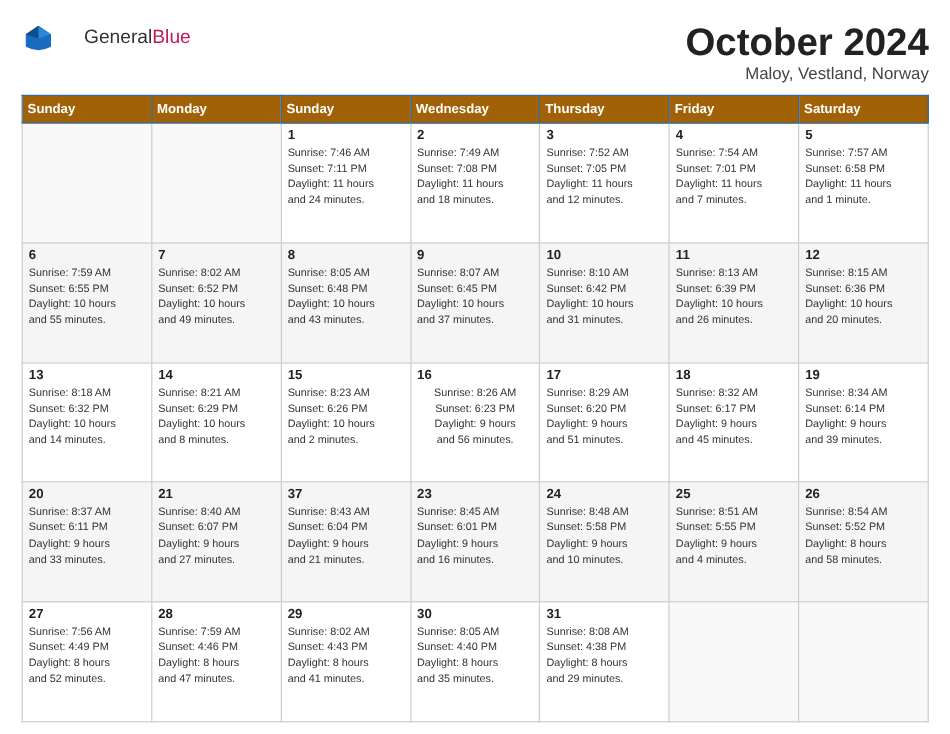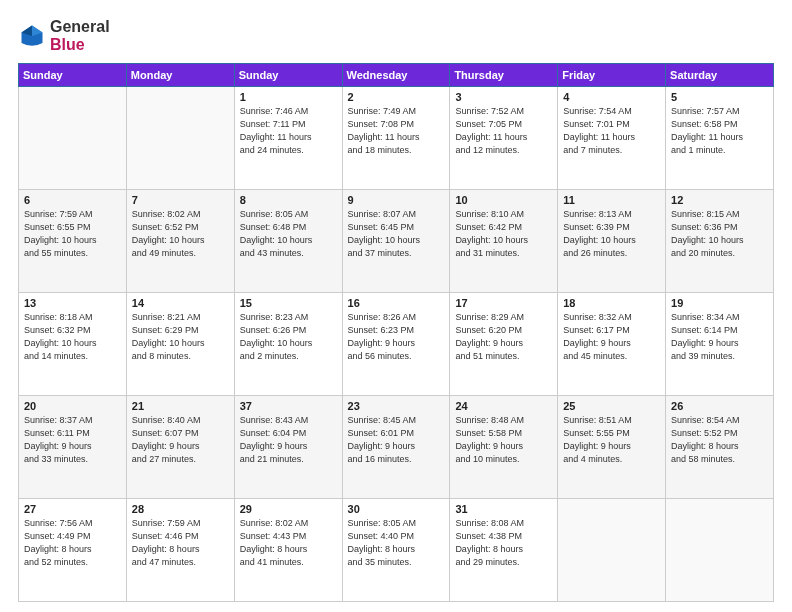--- a/index.html
+++ b/index.html
@@ -23,24 +23,25 @@
       align-items: flex-start;
       margin-bottom: 10px;
     }
     .logo {
       display: flex;
       align-items: center;
       gap: 4px;
     }
     .logo-text {
       display: flex;
-      flex-direction: column;
+      flex-direction: row;
       font-size: 16px;
-      font-weight: bold;
+      font-weight: normal;
       line-height: 1.1;
+      margin-left: 20px;
     }
     .logo-text .general { color: #333; }
     .logo-text .blue { color: #be185d; }
     .logo-icon {
       width: 28px;
       height: 28px;
     }
     .title-block {
       text-align: right;
     }
@@ -56,21 +57,21 @@
       color: #444;
     }
     .calendar {
       flex: 1;
       border: 1px solid #bbb;
       border-collapse: collapse;
       width: 100%;
       table-layout: fixed;
     }
     .calendar th {
-      background: #6d28d9;
+      background: #a16207;
       color: #fff;
       font-size: 11px;
       font-weight: bold;
       padding: 5px 4px;
       text-align: left;
       border: 1px solid #2e6da4;
     }
     .calendar td {
       vertical-align: top;
       border: 1px solid #ccc;
@@ -106,20 +107,24 @@
     <div class="logo">
       <svg class="logo-icon" viewBox="0 0 40 40">
         <path d="M20 5 L35 15 L35 30 Q20 38 5 30 L5 15 Z" fill="#1a6abf"></path>
         <path d="M20 5 L35 15 L20 20 Z" fill="#2e86d4"></path>
         <path d="M5 15 L20 20 L20 5 Z" fill="#0d4f8c"></path>
       </svg>
       <div class="logo-text">
         <span class="general">General</span>
         <span class="blue">Blue</span>
       </div>
+    </div>
+    <div class="title-block">
+      <h1>October 2024</h1>
+      <h2>Maloy, Vestland, Norway</h2>
     </div>
   </div>
 
   <table class="calendar">
     <thead>
       <tr>
         <th>Sunday</th>
         <th>Monday</th>
         <th>Sunday</th>
         <th>Wednesday</th>
@@ -236,21 +241,21 @@
           </td>
           <td>
             <span class="day-num">15</span>
             <div class="day-info" style="white-space: pre-line;">Sunrise: 8:23 AM
 Sunset: 6:26 PM
 Daylight: 10 hours
 and 2 minutes.</div>
           </td>
           <td>
             <span class="day-num">16</span>
-            <div class="day-info" style="white-space: pre-line;">Sunrise: 8:26 AM
+            <div class="day-info" style="white-space: pre-line; text-align: center;">Sunrise: 8:26 AM
 Sunset: 6:23 PM
 Daylight: 9 hours
 and 56 minutes.</div>
           </td>
           <td>
             <span class="day-num">17</span>
             <div class="day-info" style="white-space: pre-line;">Sunrise: 8:29 AM
 Sunset: 6:20 PM
 Daylight: 9 hours
 and 51 minutes.</div>

